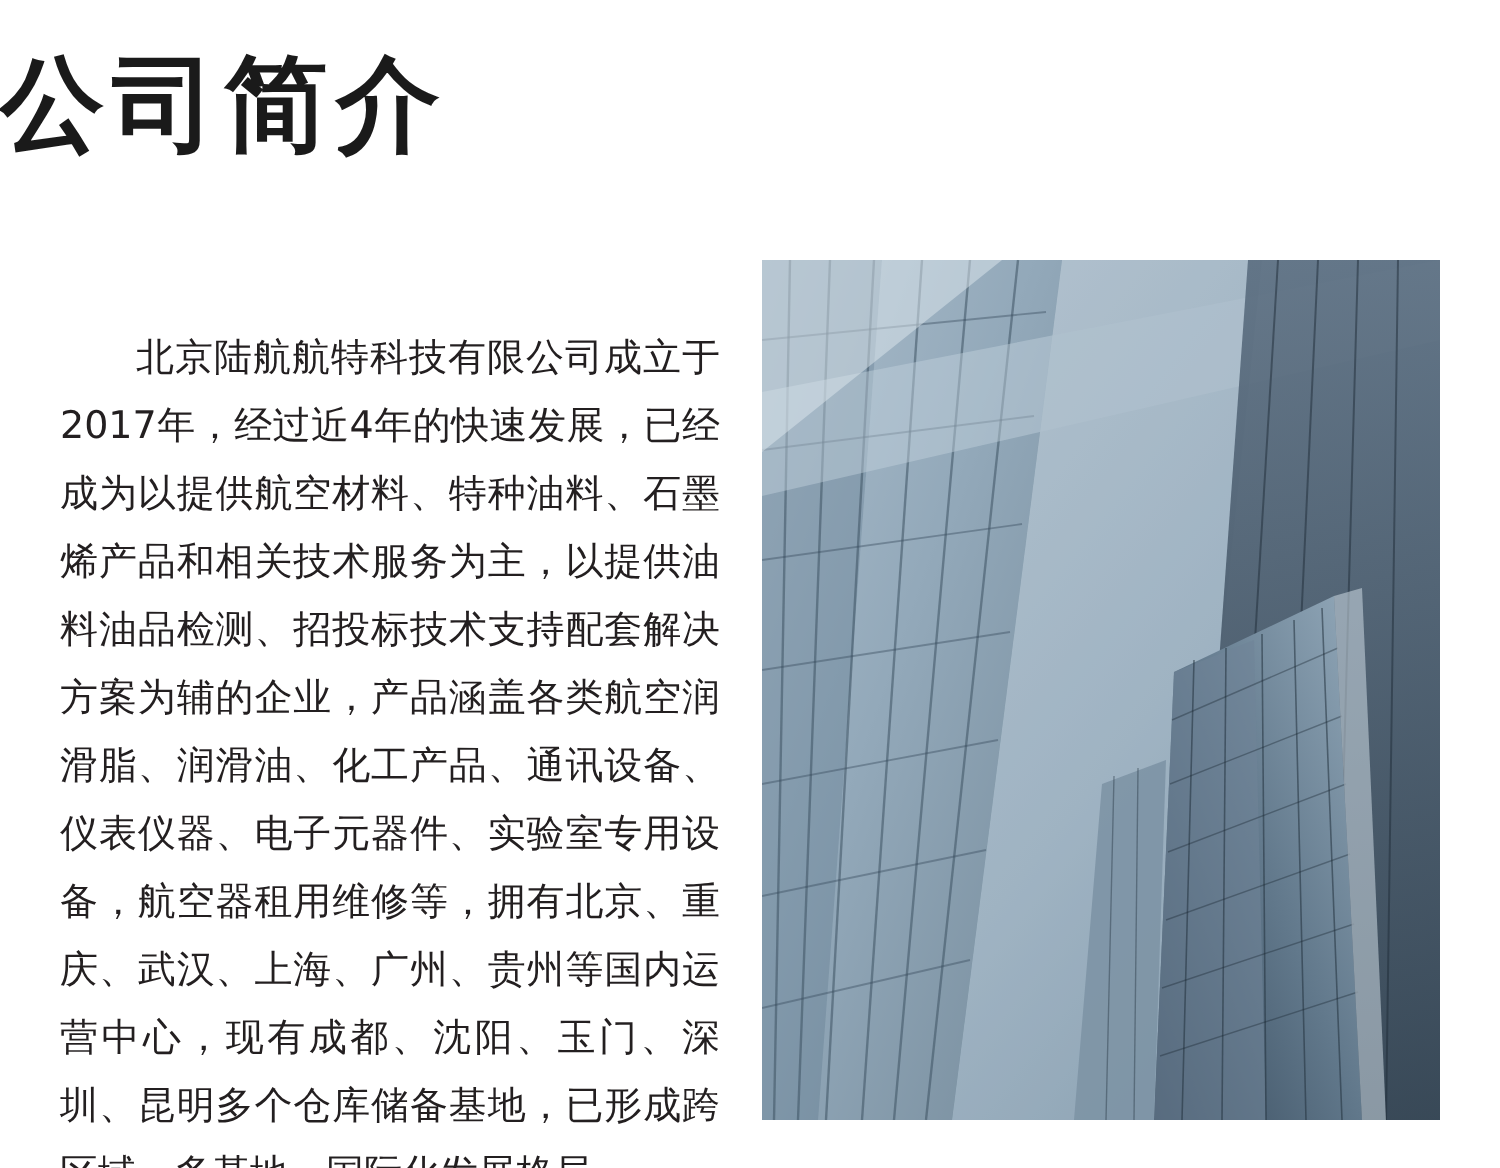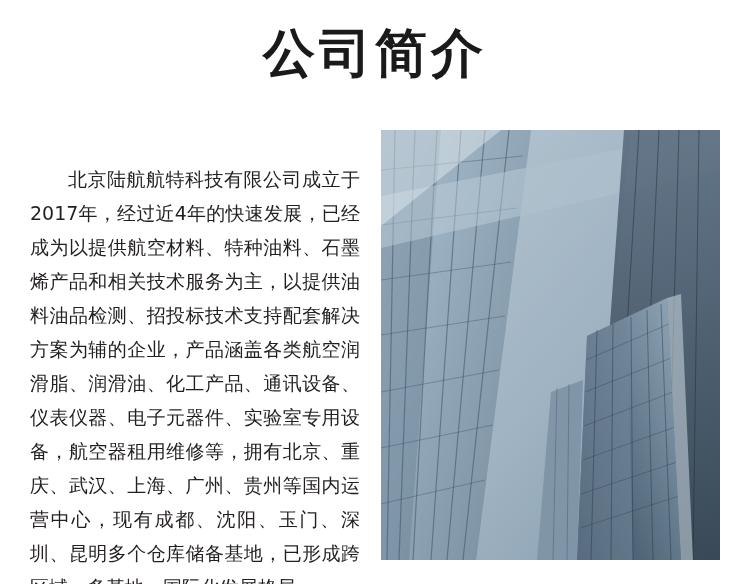--- a/index.html
+++ b/index.html
@@ -17,21 +17,20 @@
     position: relative;
     width: 750px;
     height: 584px;
     background: #ffffff;
   }
   .page-title {
     position: absolute;
     top: 18px;
     left: 0;
     width: 750px;
-    text-align: center;
     font-size: 52px;
     line-height: 70px;
     font-weight: bold;
     letter-spacing: 4px;
     color: #1a1a1a;
     font-family: "DejaVu Sans", "Liberation Sans", sans-serif;
   }
   .body-text {
     position: absolute;
     top: 162px;

